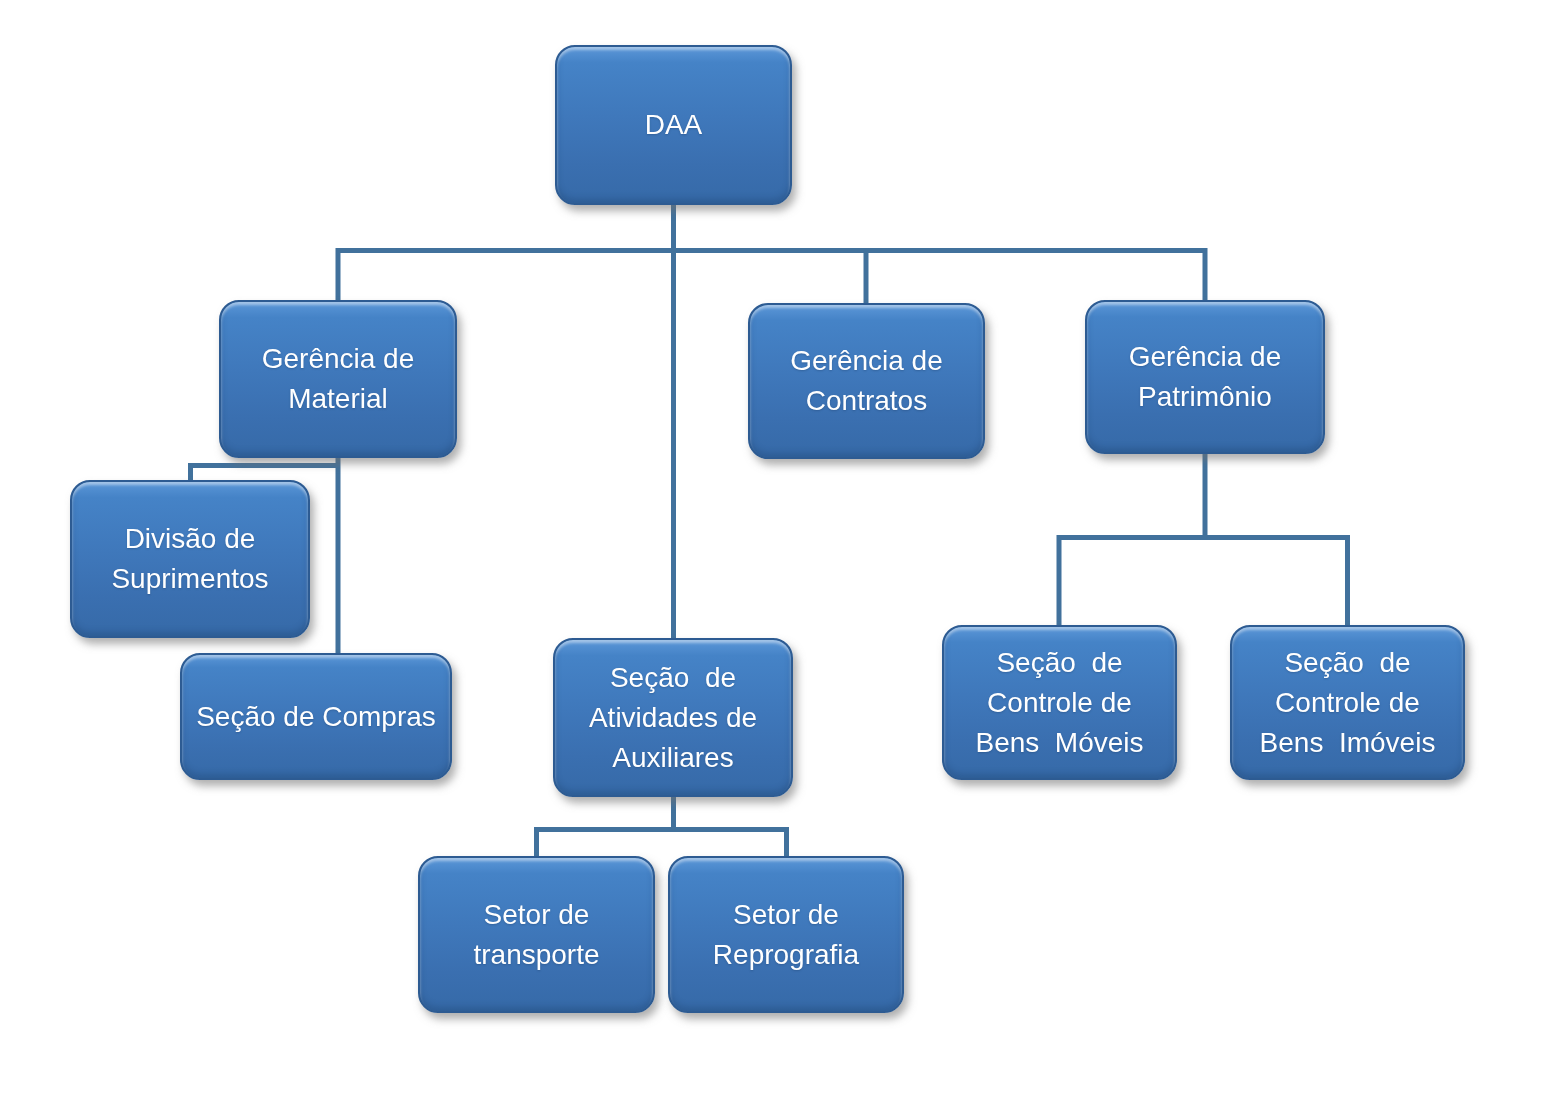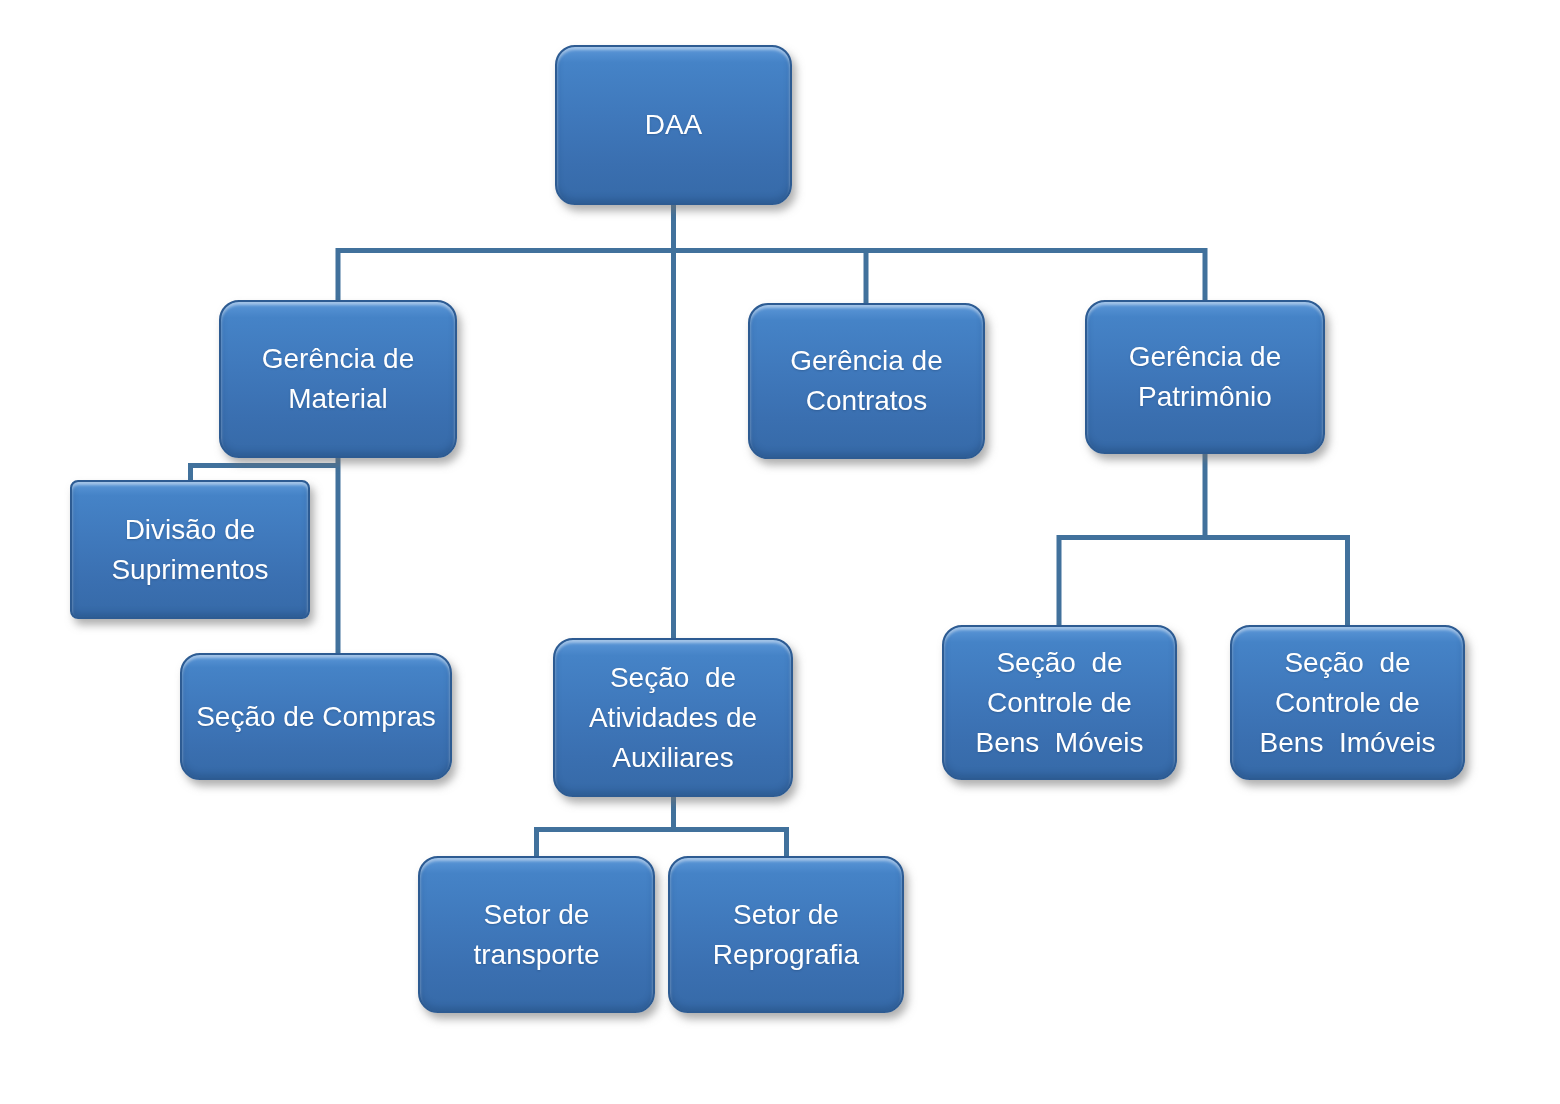--- a/index.html
+++ b/index.html
@@ -40,21 +40,21 @@
     font-size: 28px;
     line-height: 40px;
     white-space: pre-wrap;
     text-shadow: 0 1px 2px rgba(30,60,100,0.35);
   }
   
   .n-daa          { left: 555px;  top: 45px;   width: 237px; height: 160px; }
   .n-material     { left: 219px;  top: 300px;  width: 238px; height: 158px; }
   .n-contratos    { left: 748px;  top: 303px;  width: 237px; height: 156px; }
   .n-patrimonio   { left: 1085px; top: 300px;  width: 240px; height: 154px; }
-  .n-suprimentos  { left: 70px;   top: 480px;  width: 240px; height: 139px; border-radius: 8px; }
+  .n-suprimentos  { left: 70px;   top: 480px;  width: 240px; height: 158px; }
   .n-compras      { left: 180px;  top: 653px;  width: 272px; height: 127px; }
   .n-atividades   { left: 553px;  top: 638px;  width: 240px; height: 159px; }
   .n-moveis       { left: 942px;  top: 625px;  width: 235px; height: 155px; }
   .n-imoveis      { left: 1230px; top: 625px;  width: 235px; height: 155px; }
   .n-transporte   { left: 418px;  top: 856px;  width: 237px; height: 157px; }
   .n-reprografia  { left: 668px;  top: 856px;  width: 236px; height: 157px; }
 </style>
 </head>
 <body>
 

